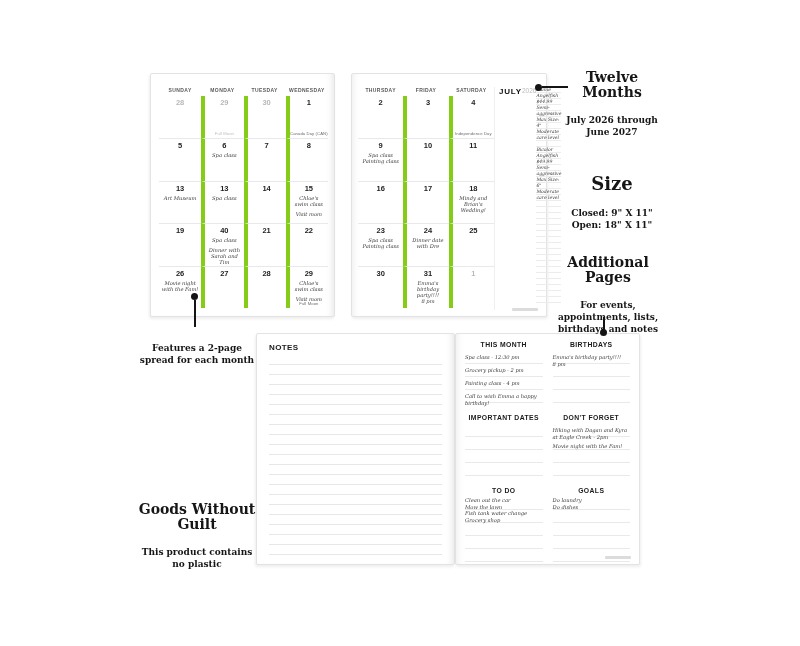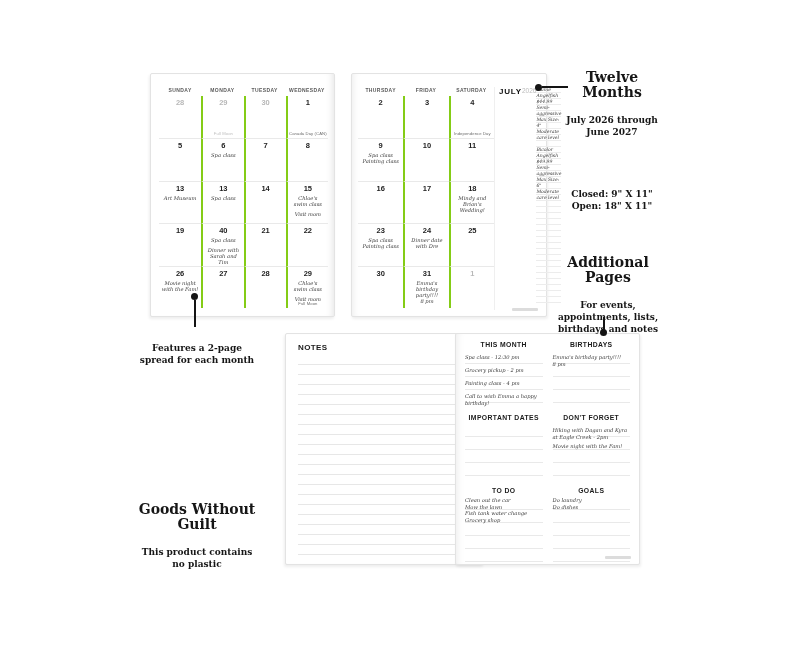--- a/index.html
+++ b/index.html
@@ -15,21 +15,21 @@
   .cal-right{left:351px;top:73px;width:196px;height:244px;padding:13px 0 6px 0;display:flex;}
 
   .cal-headers{display:grid;height:9px;}
   .grid4h{grid-template-columns:repeat(4,1fr);}
   .grid3h{grid-template-columns:repeat(3,1fr);}
   .dayhead{font-size:5px;letter-spacing:.4px;color:#5a5a5a;text-align:center;font-weight:700;}
 
   .cal-grid{display:grid;grid-template-rows:repeat(5,1fr);height:calc(100% - 11px);}
   .grid4{grid-template-columns:repeat(4,1fr);}
   .grid3{grid-template-columns:repeat(3,1fr);}
-  .cell{position:relative;text-align:center;border-left:2px solid #84cc16;border-top:1px solid #e9e9e9;
+  .cell{position:relative;text-align:center;border-left:4px solid #84cc16;border-top:1px solid #e9e9e9;
         padding-top:2px;box-sizing:border-box;overflow:hidden;}
   .grid4 .cell:nth-child(4n+1){border-left:none;}
   .grid3 .cell:nth-child(3n+1){border-left:none;}
   .grid4 .cell:nth-child(-n+4){border-top:none;}
   .grid3 .cell:nth-child(-n+3){border-top:none;}
   .daynum{font-size:7.5px;font-weight:700;color:#222;line-height:9px;}
   .cell.muted .daynum{color:#b8b8b8;}
   .ev{font-family:"DejaVu Serif",serif;font-style:italic;font-size:5.2px;line-height:6px;color:#3a3a3a;
       margin:2px 2px 0 2px;white-space:pre-line;}
   .ev + .ev{margin-top:4px;}
@@ -40,21 +40,21 @@
   .cal-sidebar{width:52px;border-left:1px solid #efefef;padding:0 5px 4px 4px;display:flex;flex-direction:row;box-sizing:border-box;}
   .month-name{font-size:8px;font-weight:700;letter-spacing:.8px;color:#111;text-align:right;line-height:9px;}
   .month-year{font-size:6.5px;color:#bcbcbc;text-align:right;line-height:8px;margin-bottom:4px;}
   .sidebar-notes{flex:1;background-image:repeating-linear-gradient(to bottom,transparent 0,transparent 5px,#ececec 5px,#ececec 6px);}
   .side-note{font-family:"DejaVu Serif",serif;font-style:italic;font-size:4.6px;line-height:6px;color:#3a3a3a;
              white-space:pre-line;margin-bottom:6px;}
 
   .brand-mark{position:absolute;right:8px;bottom:5px;width:26px;height:3px;background:#dcdcdc;border-radius:1px;}
 
   
-  .notes-page{left:256px;top:333px;width:199px;height:232px;padding:9px 12px 8px 12px;margin-left:29px;}
+  .notes-page{left:256px;top:333px;width:199px;height:232px;padding:9px 12px 8px 12px;}
   .notes-heading{font-size:8px;font-weight:700;letter-spacing:.4px;color:#1a1a1a;line-height:9px;}
   .notes-lines{height:calc(100% - 12px);margin-top:3px;
                background-image:repeating-linear-gradient(to bottom,transparent 0,transparent 9px,#e7e7e7 9px,#e7e7e7 10px);}
 
   .lists-page{left:455px;top:333px;width:185px;height:232px;padding:7px 9px 8px 9px;}
   .sections{display:grid;grid-template-columns:1fr 1fr;column-gap:10px;row-gap:9px;
             grid-template-rows:64px 64px 76px;height:100%;}
   .sec-title{font-size:6.8px;font-weight:700;letter-spacing:.4px;color:#1a1a1a;text-align:center;margin-bottom:3px;}
   .sec-body{height:calc(100% - 11px);
             background-image:repeating-linear-gradient(to bottom,transparent 0,transparent 12px,#e9e9e9 12px,#e9e9e9 13px);}
@@ -305,20 +305,21 @@
   </div>
 
   <div class="annotation" style="left:556px;top:70px;width:112px;">
     <div class="ann-heading">Twelve Months</div>
     <div class="ann-sub">July 2026 through June 2027</div>
   </div>
   <div class="leader-line" style="left:542px;top:86px;width:26px;height:2px;"></div>
   <div class="leader-dot" style="left:535px;top:84px;"></div>
 
   <div class="annotation" style="left:553px;top:174px;width:118px;">
+    <div class="ann-heading" style="font-size:18px;">Size</div>
     <div class="ann-sub">Closed: 9" X 11"</div>
     <div class="ann-sub" style="margin-top:0;">Open: 18" X 11"</div>
   </div>
 
   <div class="annotation" style="left:546px;top:255px;width:124px;">
     <div class="ann-heading">Additional Pages</div>
     <div class="ann-sub">For events, appointments, lists, birthdays and notes</div>
   </div>
   <div class="leader-line" style="left:603px;top:317px;width:2px;height:13px;"></div>
   <div class="leader-dot" style="left:600px;top:329px;"></div>

